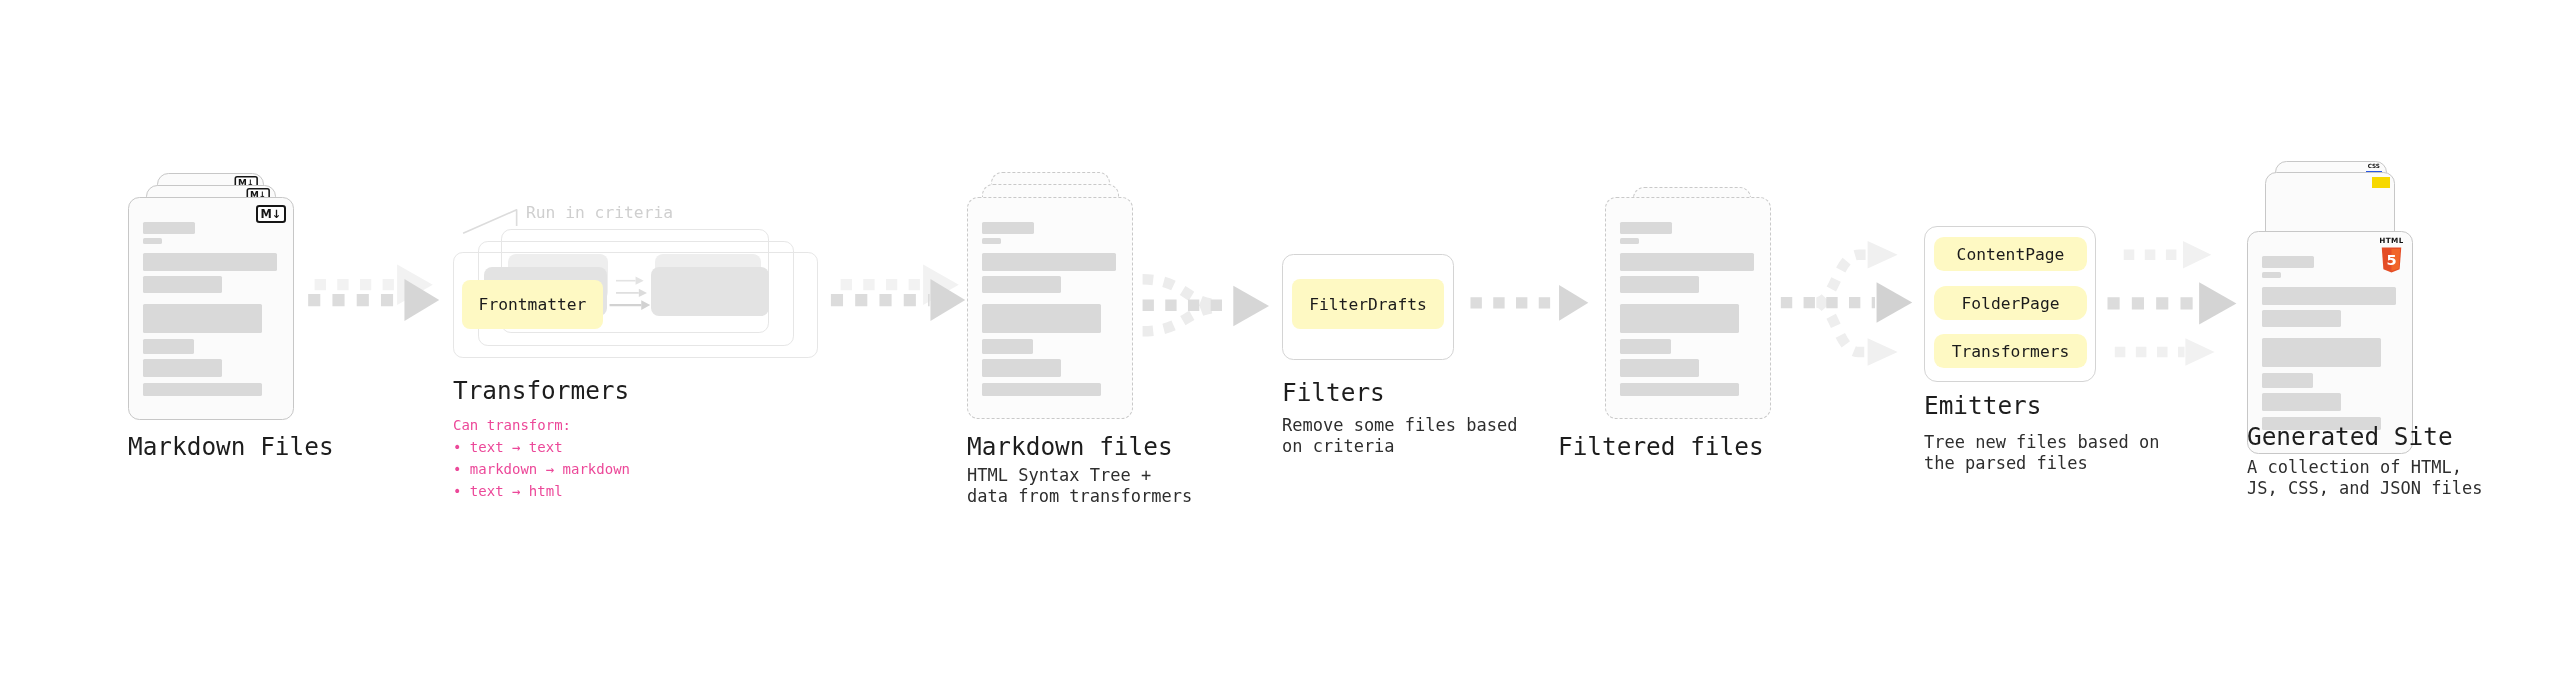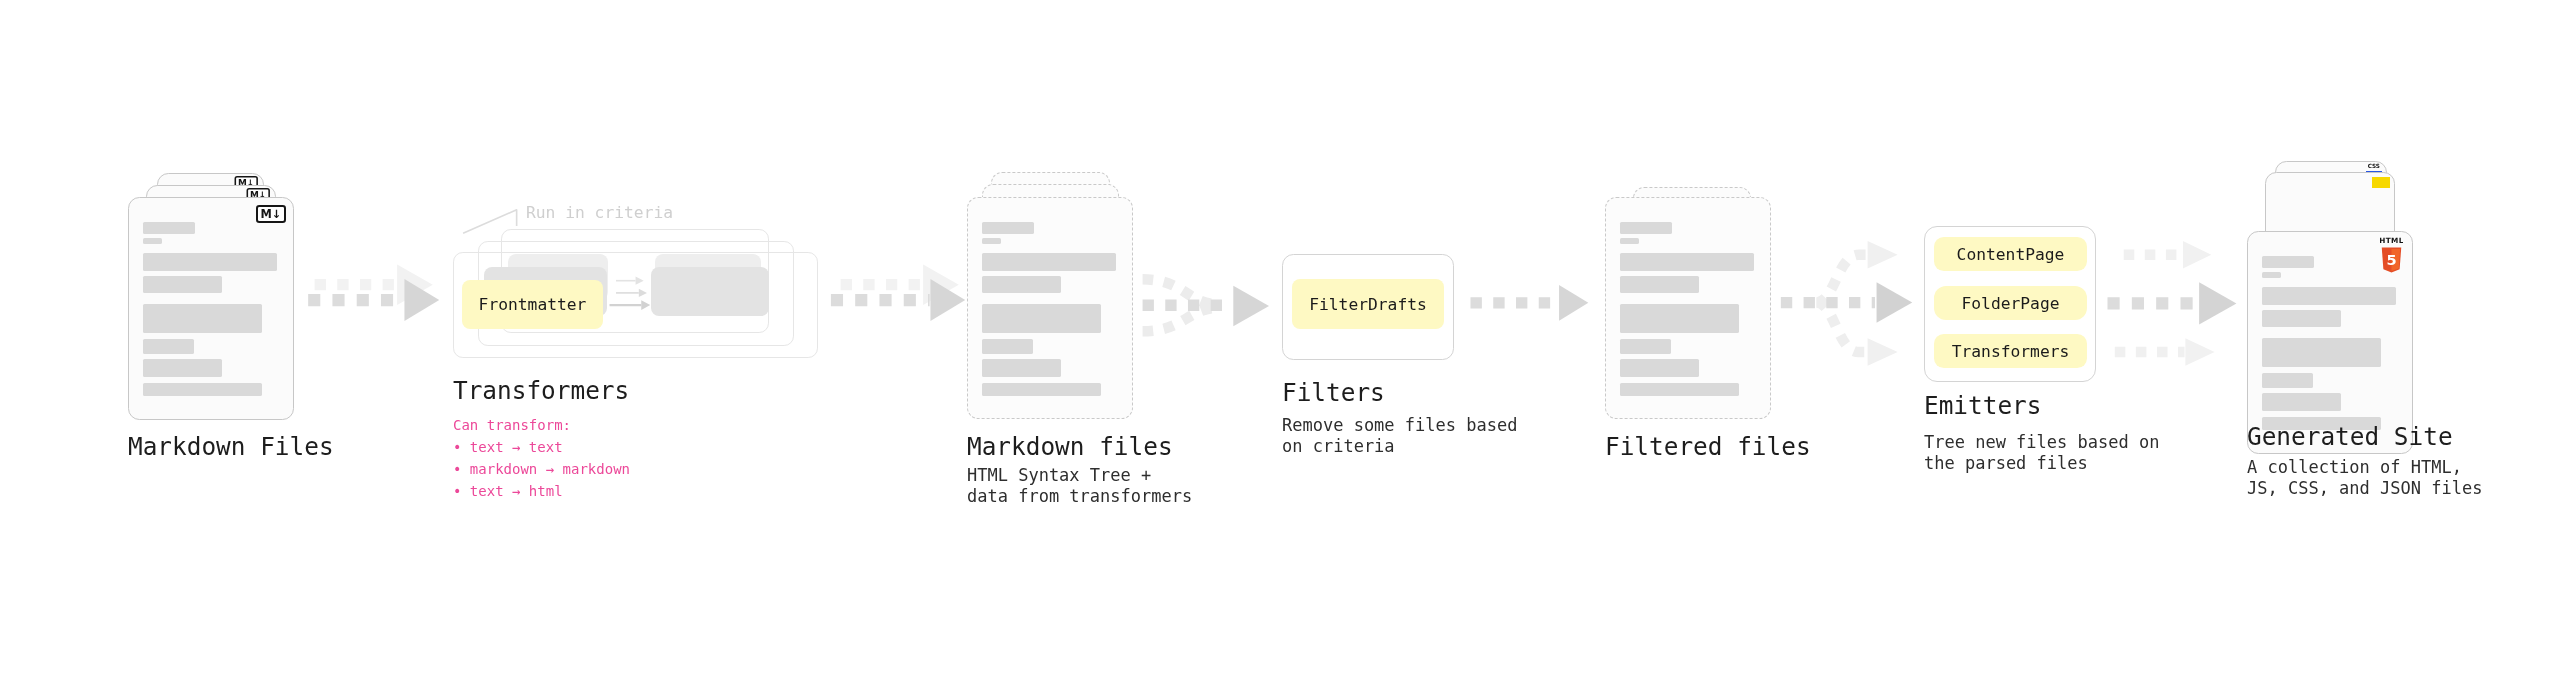--- a/index.html
+++ b/index.html
@@ -156,21 +156,21 @@
         <div class="bar" style="width: 52px; height: 12.2px; margin-top: 23.6px;"></div>
         <div class="bar" style="width: 18.7px; height: 6.5px; margin-top: 4.1px;"></div>
         <div class="bar" style="width: 134px; height: 18px; margin-top: 9px;"></div>
         <div class="bar" style="width: 79px; height: 17px; margin-top: 4.9px;"></div>
         <div class="bar" style="width: 119px; height: 29px; margin-top: 10.6px;"></div>
         <div class="bar" style="width: 51px; height: 15.4px; margin-top: 5.7px;"></div>
         <div class="bar" style="width: 79px; height: 18px; margin-top: 4.9px;"></div>
         <div class="bar" style="width: 119px; height: 12.2px; margin-top: 6.5px;"></div>
       </div>
   </div>
-  <div class="label" style="left:1605px;top:432px;">Filtered files</div>
+  <div class="label" style="left:1558px;top:432px;">Filtered files</div>
 
   <svg class="arrow" style="left:1776px;top:240px;" width="146" height="130" viewBox="0 0 180 160">
     <path d="M 50,77 C 72,77 76,18 102,18 L 112,18" fill="none" stroke="#eeeeee" stroke-width="13" stroke-dasharray="13 13"></path>
     <polygon points="113,1 150,18 113,35" fill="#f0f0f0"></polygon>
     <path d="M 50,77 C 72,77 76,138 102,138 L 112,138" fill="none" stroke="#eeeeee" stroke-width="13" stroke-dasharray="13 13"></path>
     <polygon points="113,121 150,138 113,155" fill="#f0f0f0"></polygon>
     <line x1="6" y1="77" x2="122" y2="77" stroke="#dcdcdc" stroke-width="14" stroke-dasharray="14 14"></line>
     <polygon points="124,52 168,77 124,102" fill="#d2d2d2"></polygon>
   </svg>
 

